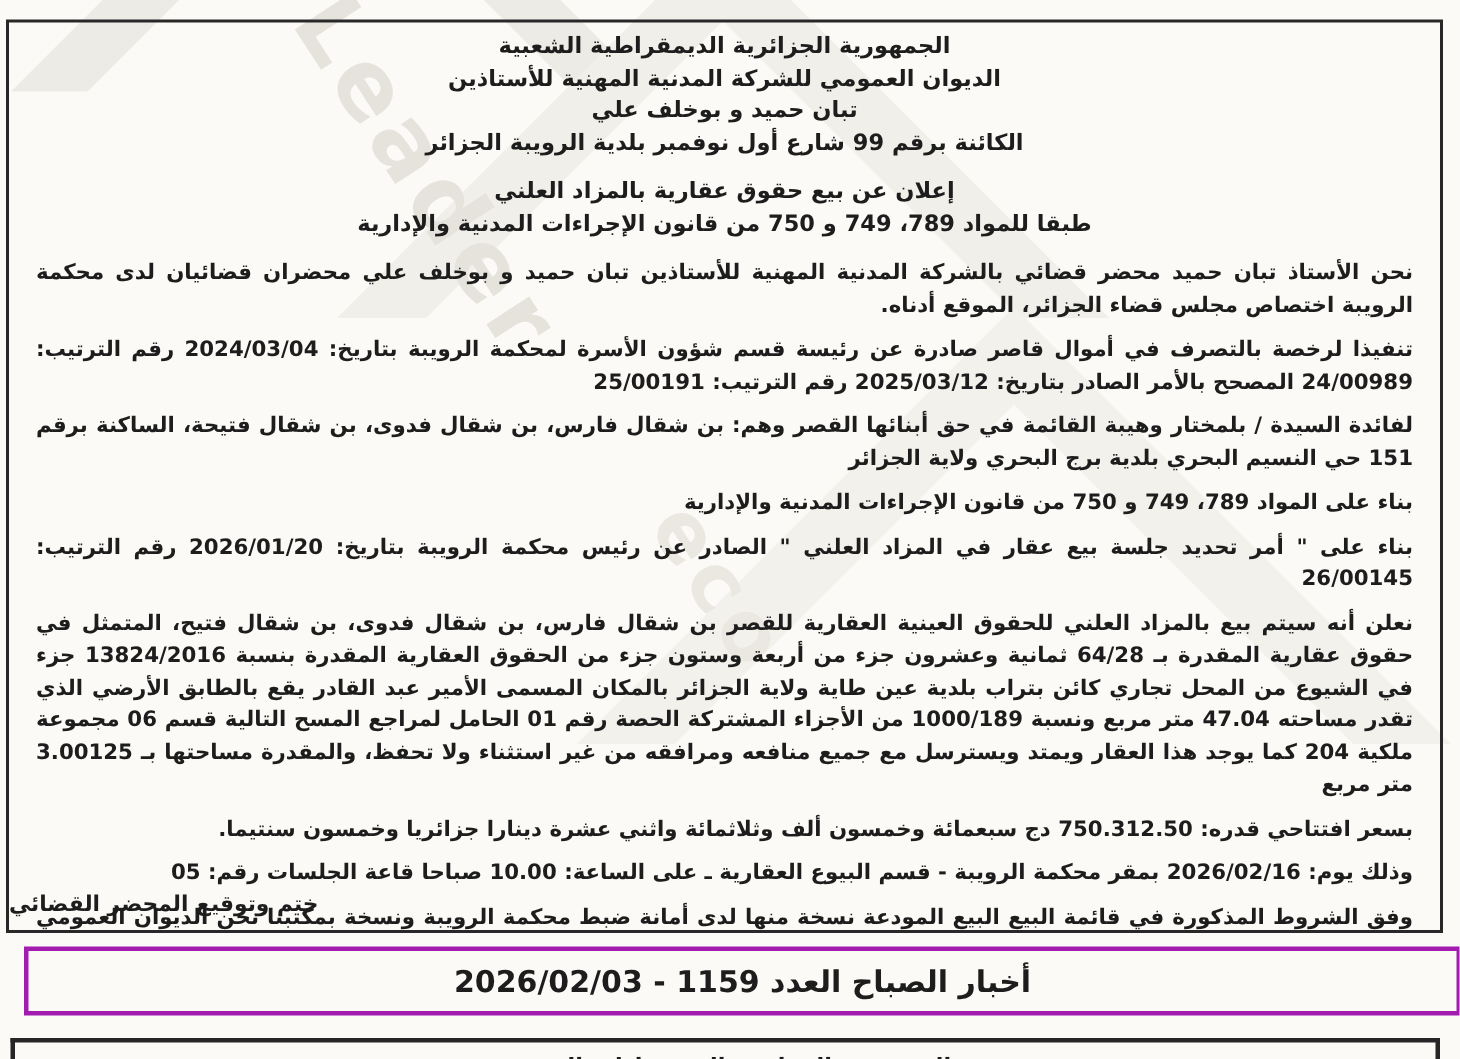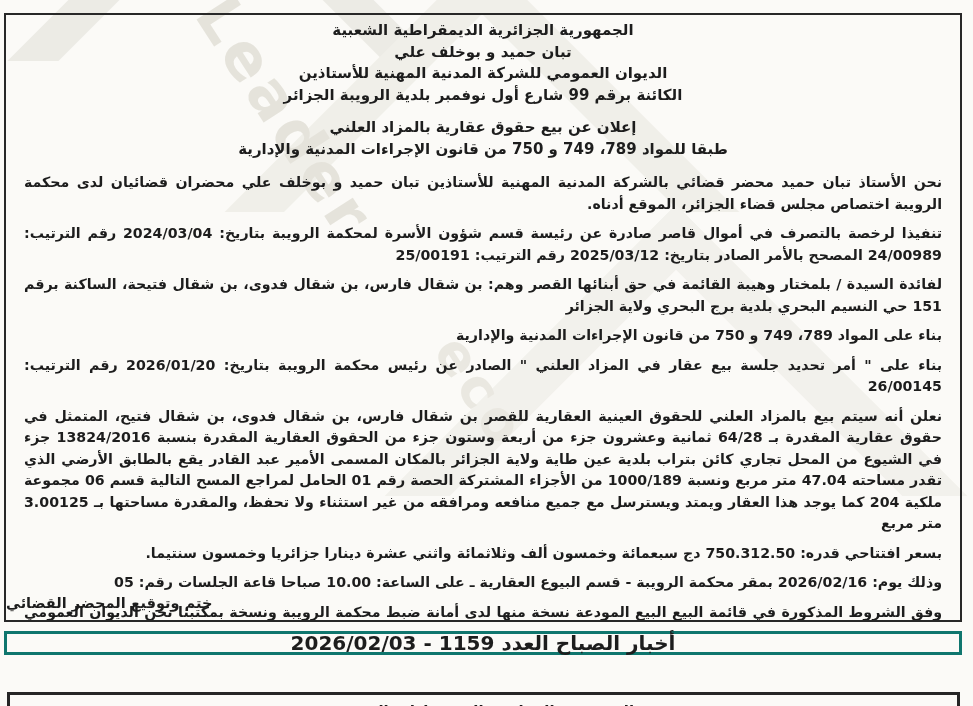--- a/index.html
+++ b/index.html
@@ -31,22 +31,22 @@
     margin-top:12px;font-weight:700;font-size:14.2px;line-height:21.5px;
     text-align:justify;
   }
   .body-block p{margin:8px}
   .signature{
     position:absolute;left:0;bottom:9px;
     font-weight:700;font-size:14.5px;text-align:left;
   }
   
   .sabah-box{
-    position:absolute;left:4px;top:631px;width:958px;height:24px;
-    border:3px solid #0f766e;box-sizing:border-box;z-index:1;
+    position:absolute;left:16px;top:631px;width:958px;height:46px;
+    border:3px solid #a21caf;box-sizing:border-box;z-index:1;
     display:flex;align-items:center;justify-content:center;
     font-weight:700;font-size:20px;background:transparent;
   }
   
   .next-box{
     position:absolute;left:7px;top:692px;width:953px;height:14px;
     border:3px solid #262626;border-bottom:none;box-sizing:border-box;z-index:1;
     overflow:hidden;text-align:center;background:transparent;
   }
   .next-box span{display:inline-block;margin-top:7px;font-weight:700;font-size:15px}
@@ -58,22 +58,22 @@
   <div class="wm-chev chev1"></div>
   <div class="wm-chev chev2"></div>
   <div class="wm-chev chev3"></div>
   <div class="wm-text wmt1">Leader</div>
   <div class="wm-text wmt2">eco</div>
 </div>
 
 <div class="main-box" dir="rtl">
   <div class="hdr">
     <div>الجمهورية الجزائرية الديمقراطية الشعبية</div>
+    <div>الديوان العمومي للشركة المدنية المهنية للأستاذين</div>
     <div>تبان حميد و بوخلف علي</div>
-    <div>الديوان العمومي للشركة المدنية المهنية للأستاذين</div>
     <div>الكائنة برقم 99 شارع أول نوفمبر بلدية الرويبة الجزائر</div>
   </div>
 
   <div class="title-block">
     <div>إعلان عن بيع حقوق عقارية بالمزاد العلني</div>
     <div>طبقا للمواد 789، 749 و 750 من قانون الإجراءات المدنية والإدارية</div>
   </div>
 
   <div class="body-block">
     <p>نحن الأستاذ تبان حميد محضر قضائي بالشركة المدنية المهنية للأستاذين تبان حميد و بوخلف علي محضران قضائيان لدى محكمة الرويبة اختصاص مجلس قضاء الجزائر، الموقع أدناه.</p>

